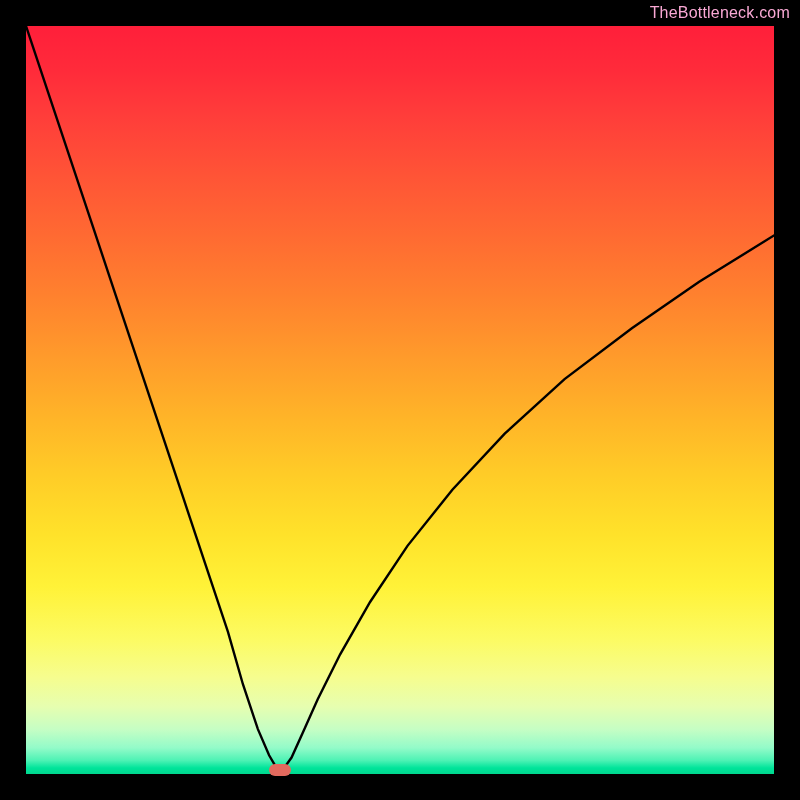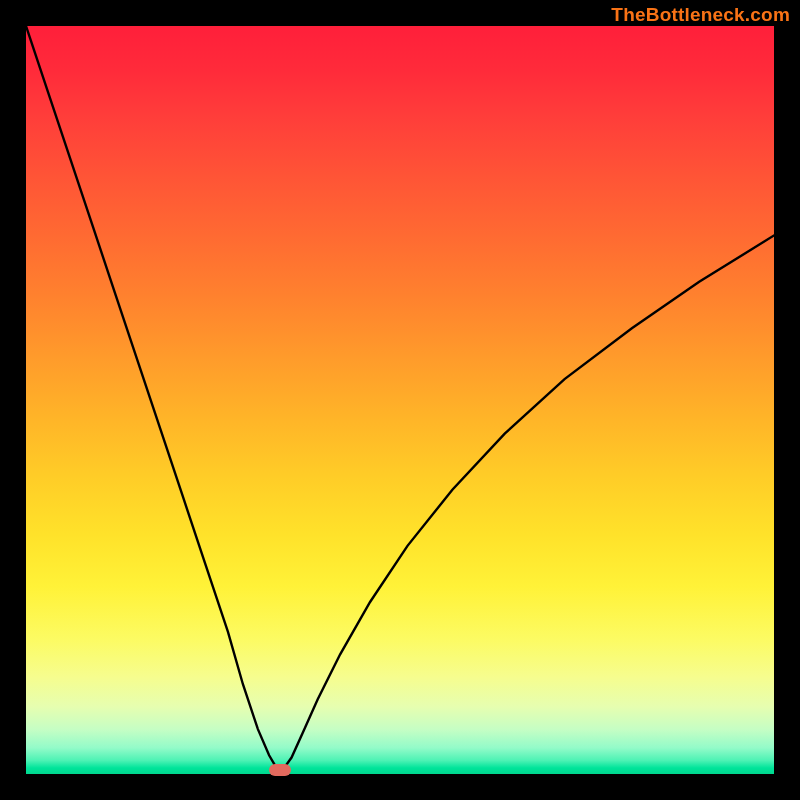--- a/index.html
+++ b/index.html
@@ -43,23 +43,23 @@
       #93fbc9 96.5%,
       #4cf2b4 98.2%,
       #00e49a 99.2%,
       #00d88f 100%
     );
   }
   .attribution {
     position: absolute;
     top: 4px;
     right: 10px;
-    color: #f97316;
-    font-size: 19px;
-    font-weight: 700;
+    color: #f9a8d4;
+    font-size: 16px;
+    font-weight: 400;
     letter-spacing: 0.2px;
     z-index: 3;
   }
   svg.curve {
     position: absolute;
     left: 0;
     top: 0;
     width: 748px;
     height: 748px;
     z-index: 2;

